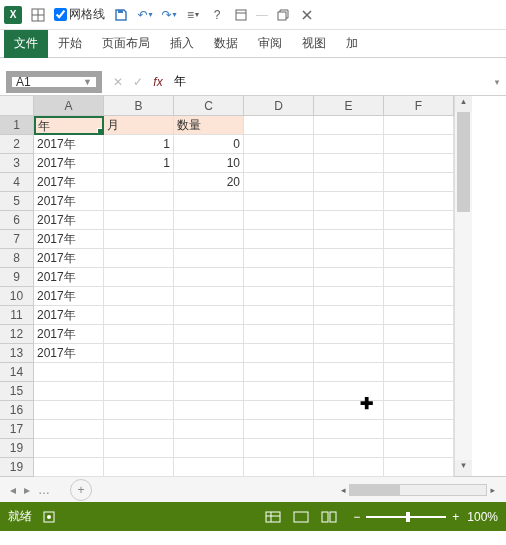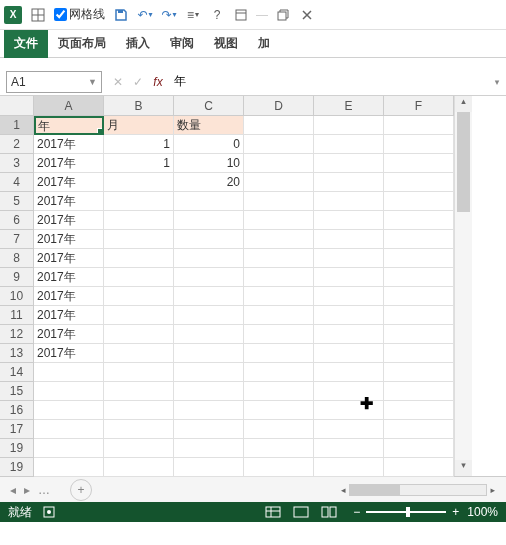--- a/index.html
+++ b/index.html
@@ -7,26 +7,26 @@
 
 .titlebar { height: 30px; background: #fff; display: flex; align-items: center; padding: 0 4px; border-bottom: 1px solid #e0e0e0; }
 .titlebar .icon-btn { width: 22px; height: 22px; display: flex; align-items: center; justify-content: center; margin: 0 1px; color: #5a5a5a; cursor: pointer; }
 .titlebar .chk { display: flex; align-items: center; margin: 16px 4px; font-size: 12px; }
 .titlebar .chk input { margin-right: 2px; }
 .titlebar .title { flex: 1; text-align: left; padding-left: 6px; color: #666; }
 .titlebar .sep { color: #ccc; margin: 0 3px; }
 .xl-logo { width: 18px; height: 18px; background: #217346; color: #fff; display: flex; align-items: center; justify-content: center; font-size: 10px; font-weight: bold; border-radius: 2px; margin-right: 4px; }
 .drop { font-size: 8px; margin-left: 1px; }
 
-.ribbon-tabs { height: 28px; background: #fff; display: flex; align-items: center; padding: 0 4px; border-bottom: 1px solid #d0d0d0; font-weight: bold; }
+.ribbon-tabs { height: 28px; background: #fff; display: flex; align-items: center; padding: 0 4px; border-bottom: 1px solid #d0d0d0; }
 .ribbon-tabs .tab { padding: 0 10px; height: 28px; display: flex; align-items: center; cursor: pointer; color: #444; }
 .ribbon-tabs .tab.file { background: #217346; color: #fff; }
 
 .formula-bar { height: 28px; display: flex; align-items: center; border-bottom: 1px solid #d0d0d0; margin-top: 10px; }
-.name-box { width: 96px; height: 22px; border: 1px solid #a3a3a3; margin: 0 6px; padding: 0 4px; display: flex; align-items: center; justify-content: space-between; background: #fff; }
+.name-box { width: 96px; height: 22px; border: 6px solid #a3a3a3; margin: 0 6px; padding: 0 4px; display: flex; align-items: center; justify-content: space-between; background: #fff; }
 .name-box .dd { color: #888; font-size: 9px; }
 .fb-btns { display: flex; align-items: center; color: #bbb; }
 .fb-btns span { width: 20px; text-align: center; }
 .fx { font-style: italic; color: #7f1d1d; }
 .formula-input { flex: 1; height: 22px; border: none; padding: 0 6px; outline: none; font-size: 12px; }
 .fb-dd { width: 18px; text-align: center; color: #888; font-size: 9px; }
 
 .grid-area { display: flex; height: 380px; position: relative; }
 .corner { width: 34px; height: 20px; background: #f0f0f0; border-right: 1px solid #ccc; border-bottom: 1px solid #ccc; }
 .col-headers { display: flex; height: 20px; }
@@ -52,21 +52,21 @@
 .sheet-tabs { height: 26px; display: flex; align-items: center; border-top: 1px solid #ccc; background: #f5f5f5; }
 .sheet-nav { display: flex; padding: 0 6px; color: #888; }
 .sheet-nav span { padding: 0 4px; cursor: pointer; }
 .sheet-tab { background: #fff; border: 1px solid #ccc; border-bottom: none; padding: 2px 14px; margin-left: 4px; cursor: pointer; }
 .sheet-add { width: 22px; height: 22px; border: 1px solid #ccc; border-radius: 50%; display: flex; align-items: center; justify-content: center; margin-left: 10px; color: #888; cursor: pointer; }
 .hscroll { flex: 1; display: flex; align-items: center; margin: 0 8px; }
 .hscroll .lt, .hscroll .rt { font-size: 9px; color: #666; padding: 0 3px; cursor: pointer; }
 .hscroll .tr { flex: 1; height: 12px; background: #eee; border: 1px solid #ccc; position: relative; }
 .hscroll .th { position: absolute; left: 0; width: 50px; height: 100%; background: #ccc; }
 
-.statusbar { height: 20px; background: #14532d; color: #fff; display: flex; align-items: center; padding: 0 8px; font-size: 12px; }
+.statusbar { height: 29px; background: #4d7c0f; color: #fff; display: flex; align-items: center; padding: 0 8px; font-size: 12px; }
 .statusbar .status { flex: 0 0 auto; }
 .statusbar .spacer { flex: 1; }
 .statusbar .view-btns { display: flex; }
 .statusbar .vb { width: 26px; height: 18px; display: flex; align-items: center; justify-content: center; margin: 0 1px; cursor: pointer; }
 .statusbar .zoom { display: flex; align-items: center; margin-left: 10px; }
 .statusbar .zslider { width: 80px; height: 2px; background: #fff; margin: 0 6px; position: relative; }
 .statusbar .zslider .zt { position: absolute; left: 50%; top: -4px; width: 4px; height: 10px; background: #fff; }
 
 svg { display: block; }
 </style>
@@ -111,22 +111,24 @@
     </div>
   <div class="icon-btn">
       <svg width="12" height="12">
         <path d="M2 2l8 8M10 2l-8 8" stroke="#666" stroke-width="1.5"></path>
       </svg>
     </div>
 </div>
 
 <div class="ribbon-tabs">
   <div class="tab file">文件</div>
+  <div class="tab">开始</div>
   <div class="tab">页面布局</div>
   <div class="tab">插入</div>
+  <div class="tab">数据</div>
   <div class="tab">审阅</div>
   <div class="tab">视图</div>
   <div class="tab">加</div>
 </div>
 
 <div class="formula-bar">
   <div class="name-box">
     <span>A1</span>
     <span class="dd">▼</span>
   </div>

